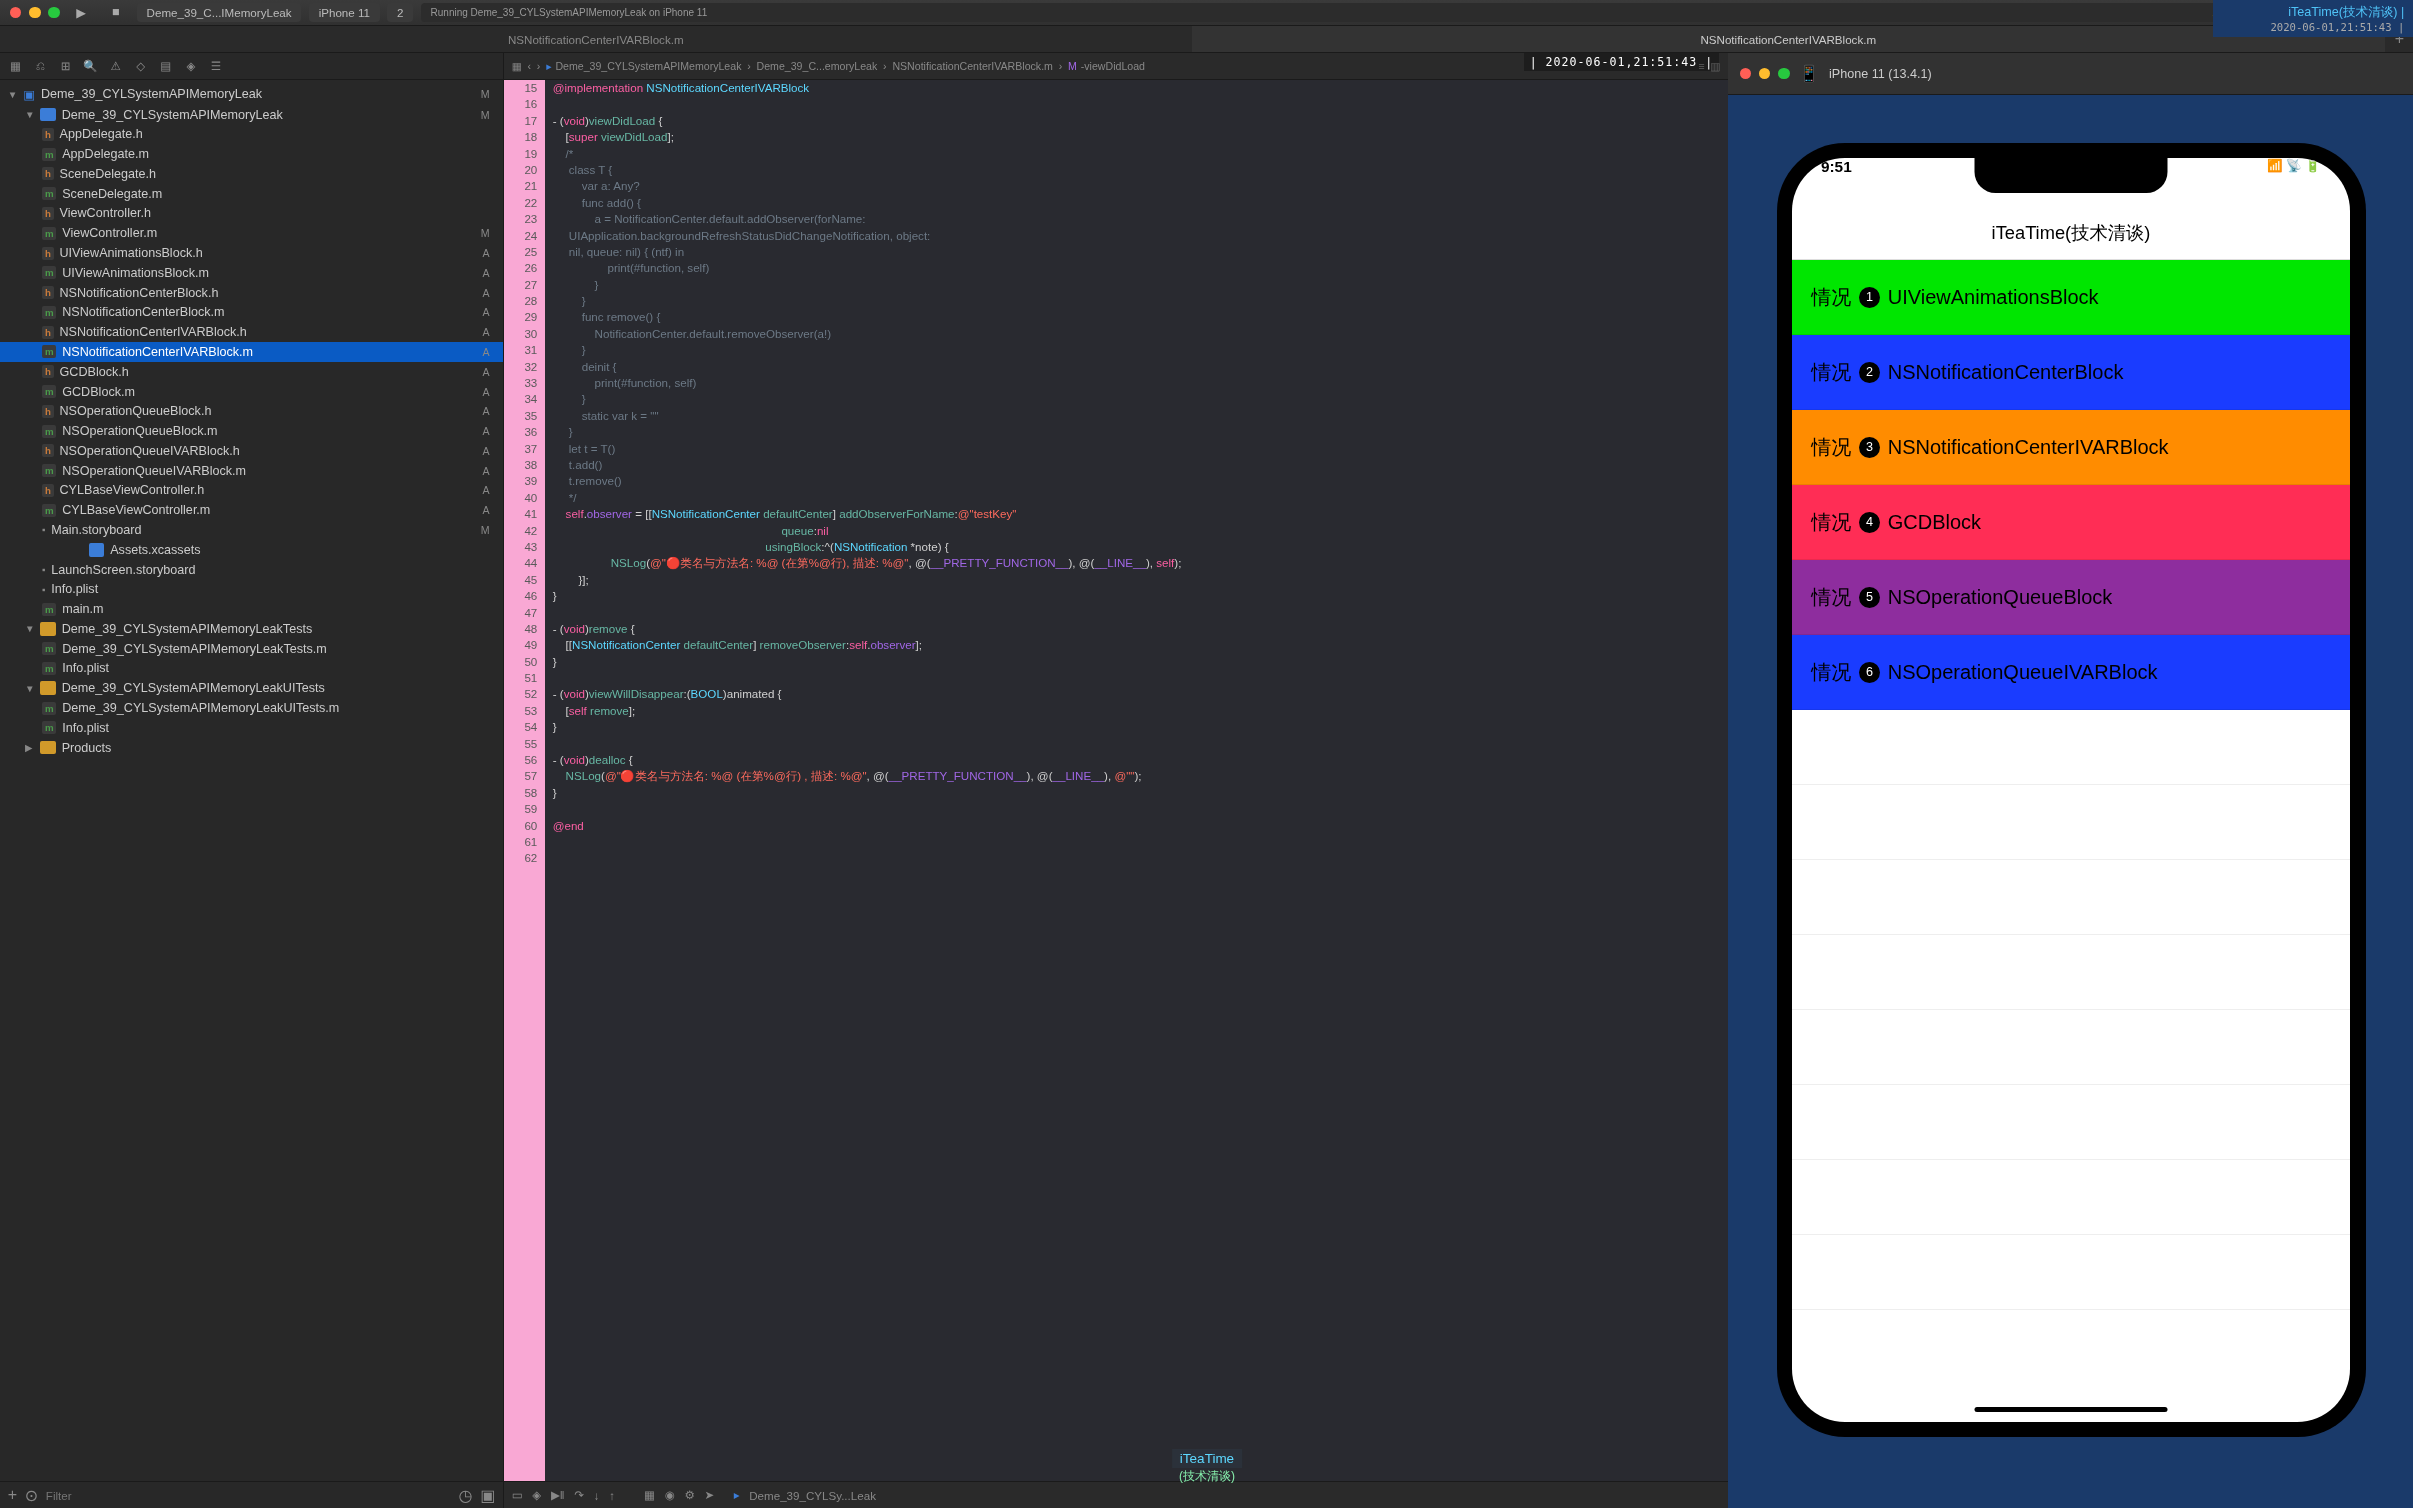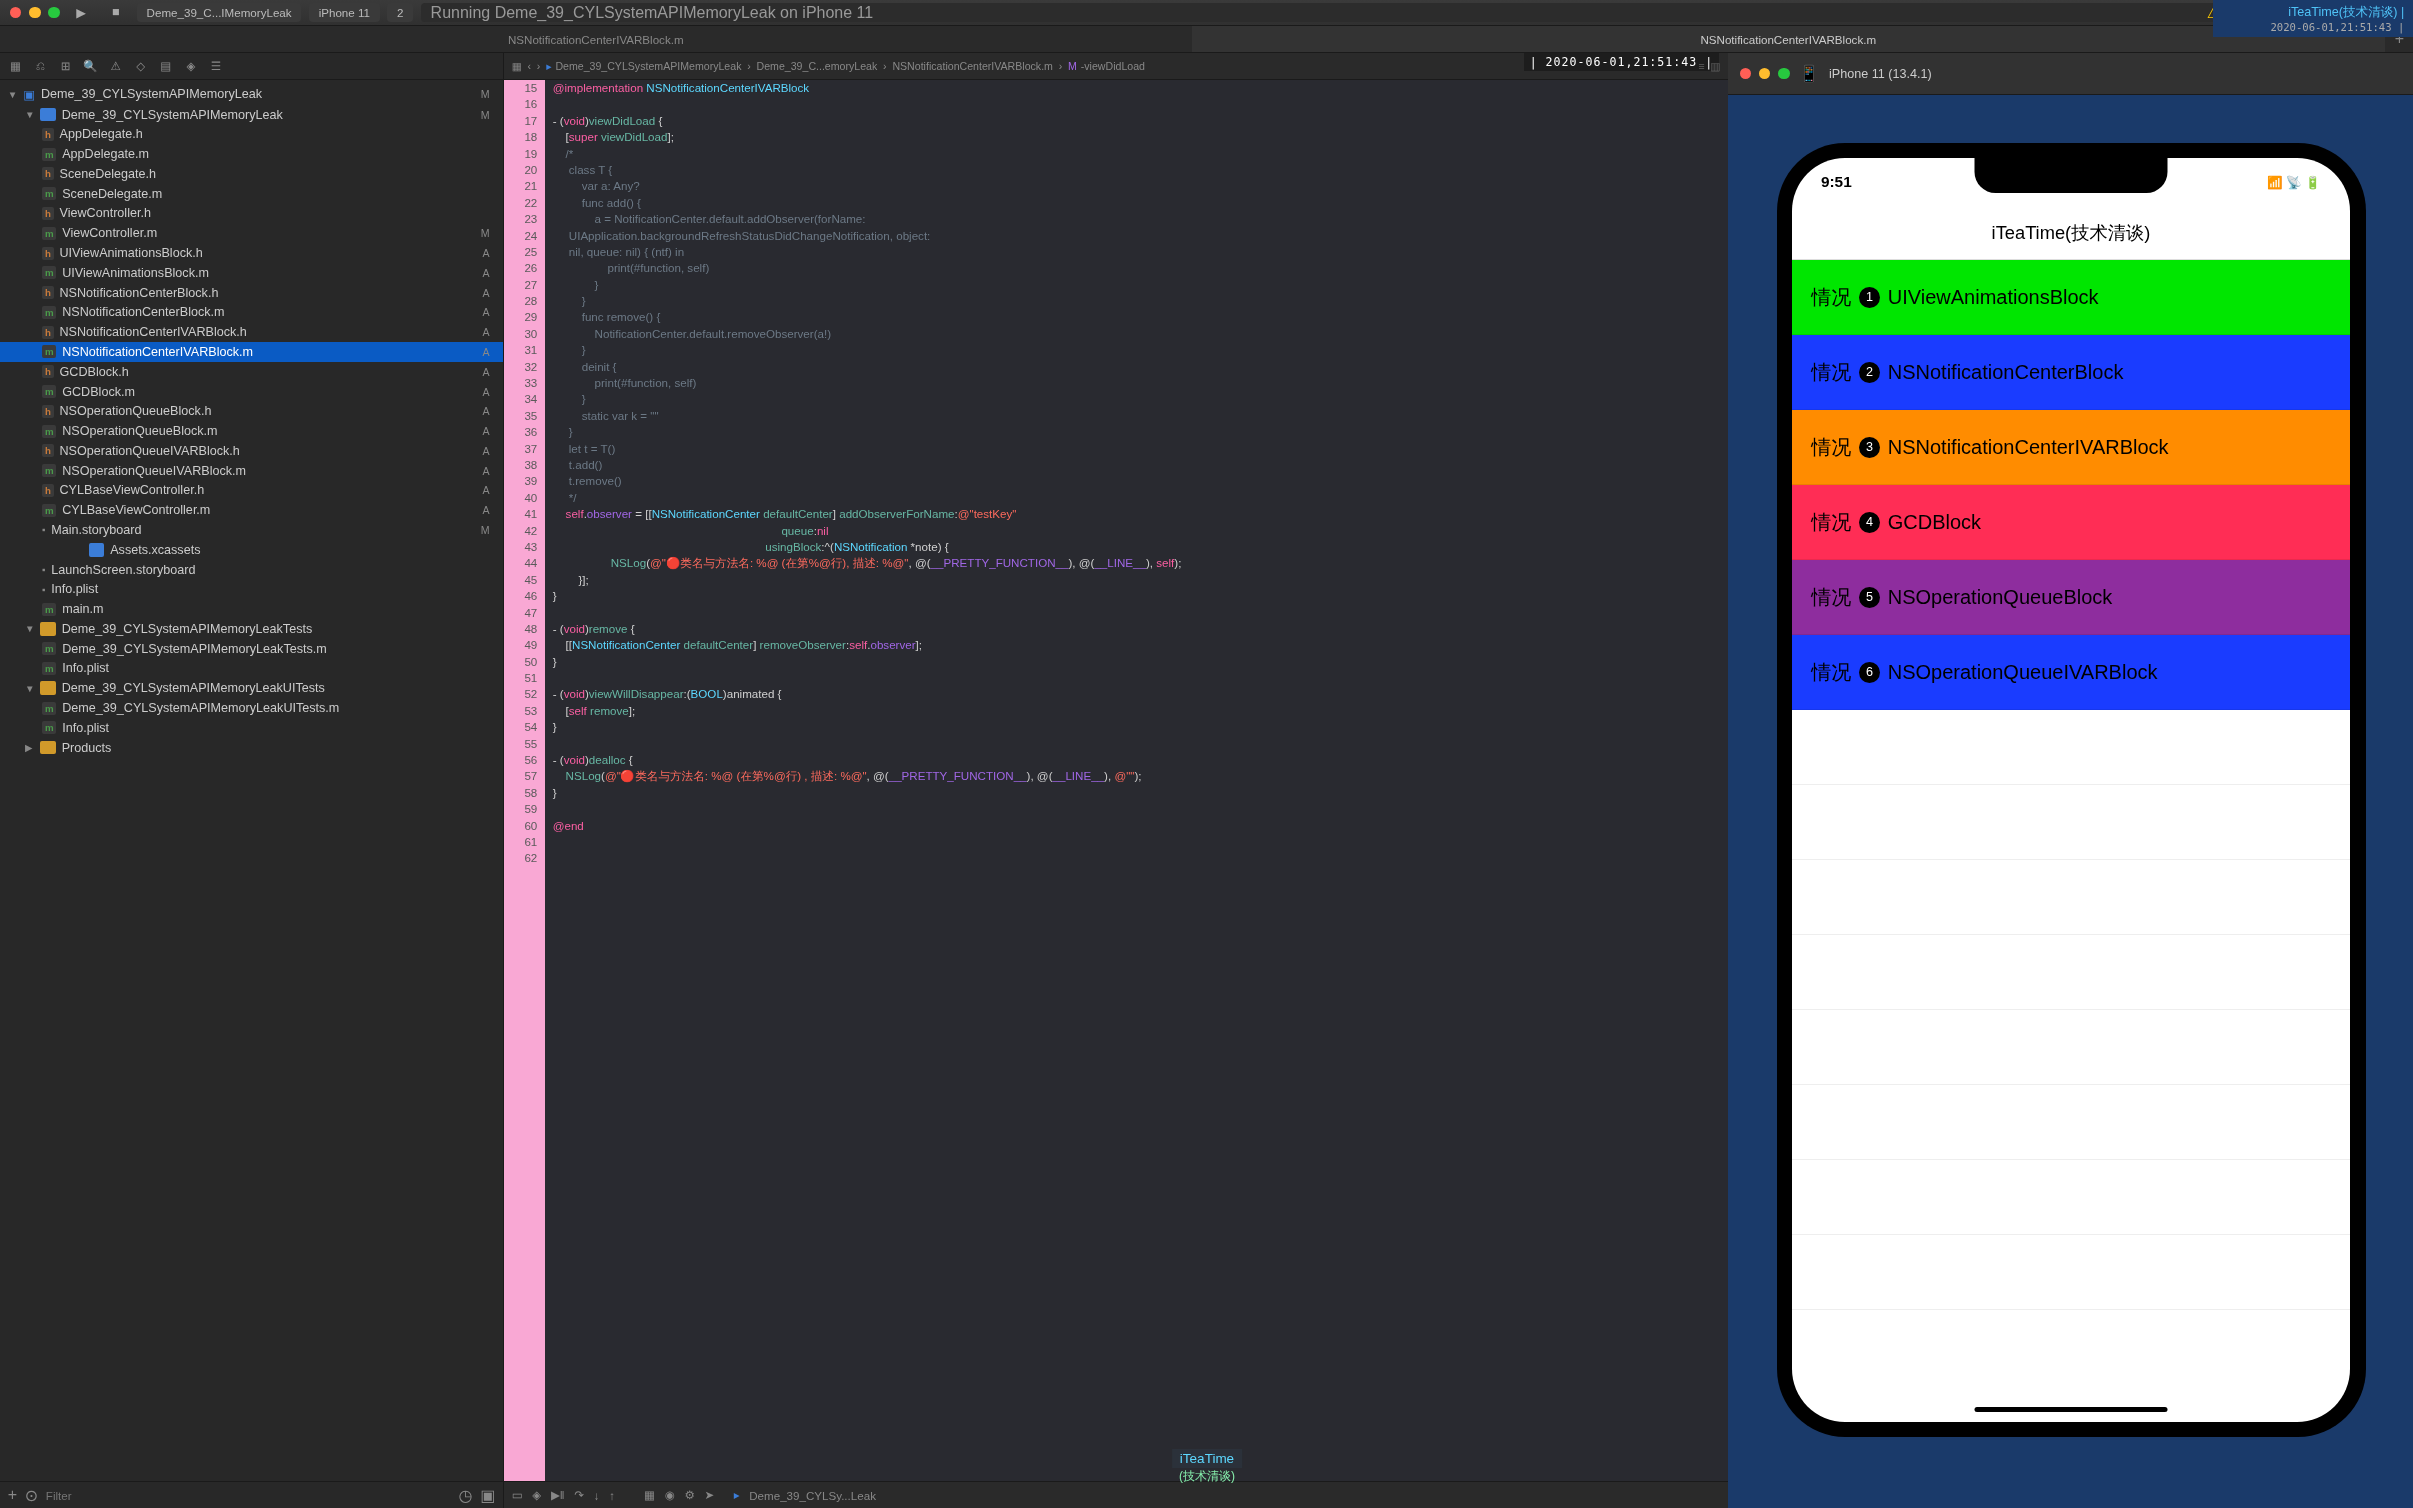--- a/index.html
+++ b/index.html
@@ -7,21 +7,21 @@
 
 
 .toolbar { height: 26px; background: linear-gradient(#3a3a3a, #303030); display: flex; align-items: center; padding: 0 9.7px; gap: 7.7px; border-bottom: 1px solid #1a1a1a; }
 .traffic-lights { display: flex; gap: 7.7px; }
 .tl { width: 11.6px; height: 11.6px; border-radius: 50%; }
 .tl.red { background: #ff5f56; }
 .tl.yel { background: #ffbd2e; }
 .tl.grn { background: #27c93f; }
 .tb-btn { width: 27px; height: 19.3px; display: flex; align-items: center; justify-content: center; color: #aaa; font-size: 12.6px; }
 .scheme { background: #3a3a3a; border-radius: 3.9px; padding: 1.9px 9.7px; color: #bbb; font-size: 11.6px; height: 19.3px; display: flex; align-items: center; }
-.status { flex: 1; background: #2c2c2c; border-radius: 3.9px; padding: 1.9px 9.7px; color: #999; font-size: 16px; height: 19.3px; display: flex; align-items: center; justify-content: space-between; }
+.status { flex: 1; background: #2c2c2c; border-radius: 3.9px; padding: 1.9px 9.7px; color: #999; font-size: 10px; height: 19.3px; display: flex; align-items: center; justify-content: space-between; }
 .warn-badge { color: #ffcc00; }
 
 
 .tabbar { height: 27px; background: #2a2a2a; display: flex; border-bottom: 1px solid #1a1a1a; }
 .tab { flex: 1; display: flex; align-items: center; justify-content: center; color: #888; font-size: 11.6px; border-right: 1px solid #333; }
 .tab.active { background: #333; color: #ccc; }
 
 
 .main { display: flex; height: calc(100% - 26px - 27px); }
 
@@ -71,21 +71,21 @@
 .sim-tb { height: 42px; background: #323232; display: flex; align-items: center; padding: 0 11.6px; gap: 9.7px; border-bottom: 1px solid #1a1a1a; }
 .sim-title { color: #ccc; font-size: 12.6px; }
 .sim-corner { position: absolute; top: 0; right: 0; background: #1a3a6a; padding: 3.9px 9.7px; text-align: right; }
 .sim-app { color: #4fc3f7; font-size: 12.6px; }
 .sim-ts { color: #aaa; font-size: 10.6px; font-family: monospace; margin-left: 48px; }
 
 .phone-wrap { flex: 1; display: flex; align-items: flex-start; justify-content: center; padding-top: 48px; }
 .phone { width: 589px; height: 1294px; background: #000; border-radius: 68px; padding: 15.4px; position: relative; }
 .notch { position: absolute; top: 15.4px; left: 50%; transform: translateX(-50%); width: 193px; height: 35px; background: #000; border-radius: 0 0 21px 21px; z-index: 10; }
 .screen { width: 100%; height: 100%; background: #fff; border-radius: 53px; overflow: hidden; position: relative; }
-.status-bar { height: 48px; display: flex; align-items: center; justify-content: space-between; padding: 0 29px; font-size: 15.4px; font-weight: 600; }
+.status-bar { height: 48px; display: flex; justify-content: space-between; padding: 0 29px; font-size: 15.4px; font-weight: 600; }
 .sb-icons { display: flex; gap: 5.8px; font-size: 12.6px; }
 .nav-bar { height: 54px; display: flex; align-items: center; justify-content: center; font-size: 18.3px; border-bottom: 1px solid #ddd; font-weight: 500; }
 .cell { height: 75px; display: flex; align-items: center; padding: 0 19.3px; font-size: 20px; border-bottom: 1px solid rgba(0,0,0,0.08); gap: 3.9px; }
 .cell .cnum { display: inline-flex; width: 21px; height: 21px; border-radius: 50%; background: #000; color: #fff; align-items: center; justify-content: center; font-size: 12.6px; margin: 0 3.9px; }
 .c1 { background: #00e600; }
 .c2 { background: #1a3cff; }
 .c3 { background: #ff8c00; color: #000; }
 .c4 { background: #ff2d55; }
 .c5 { background: #8e2d9e; }
 .c6 { background: #1a3cff; }

